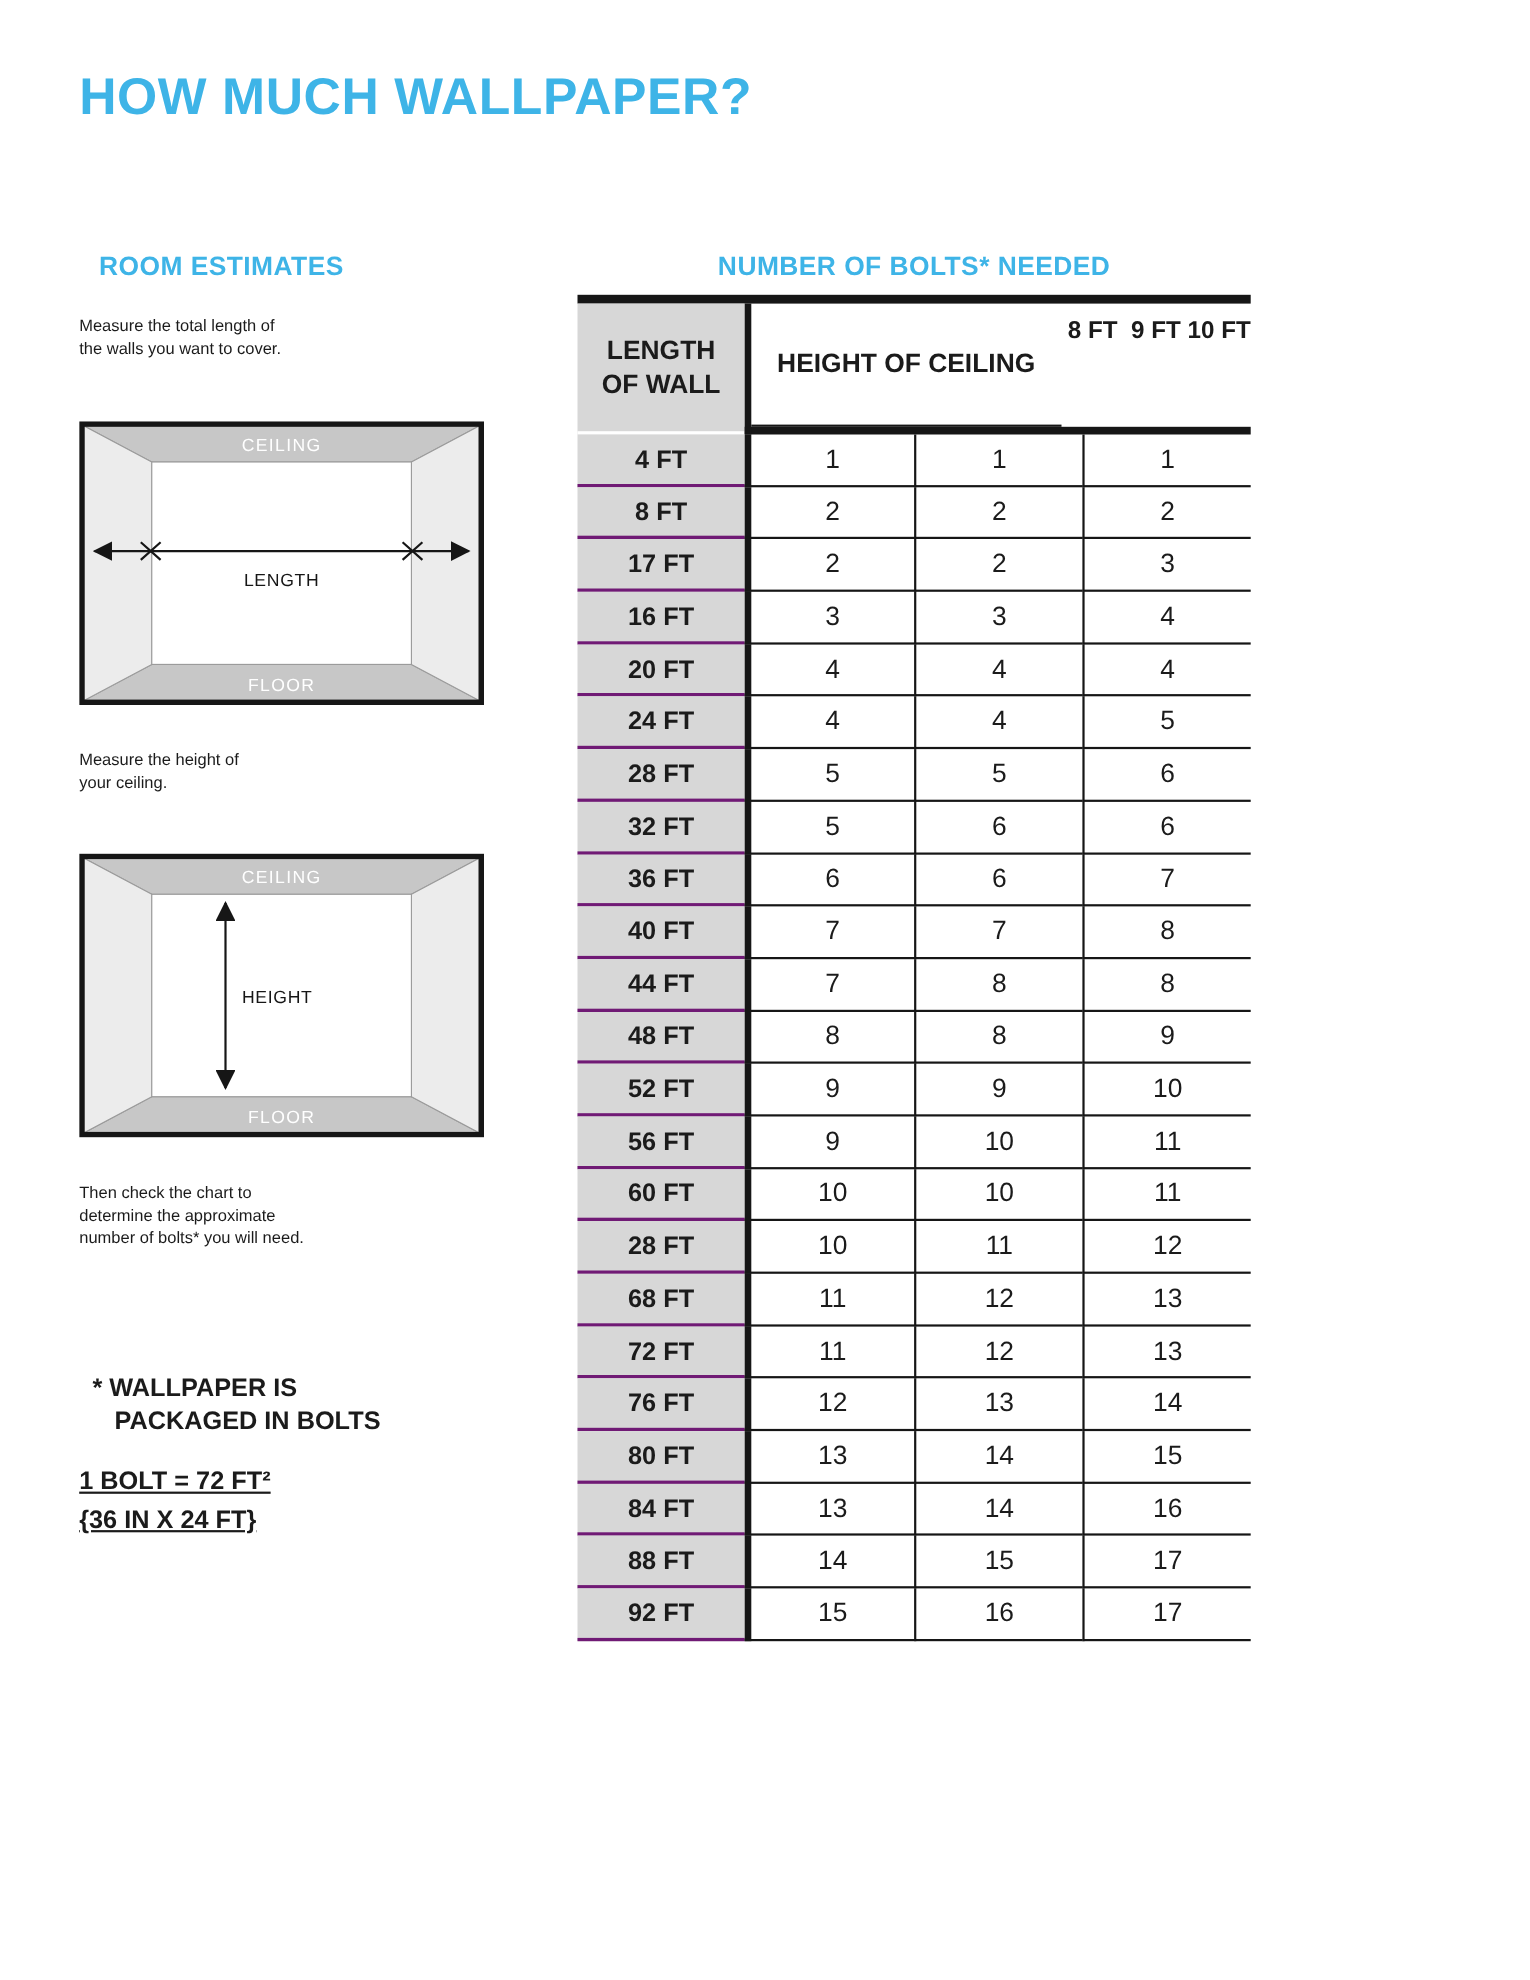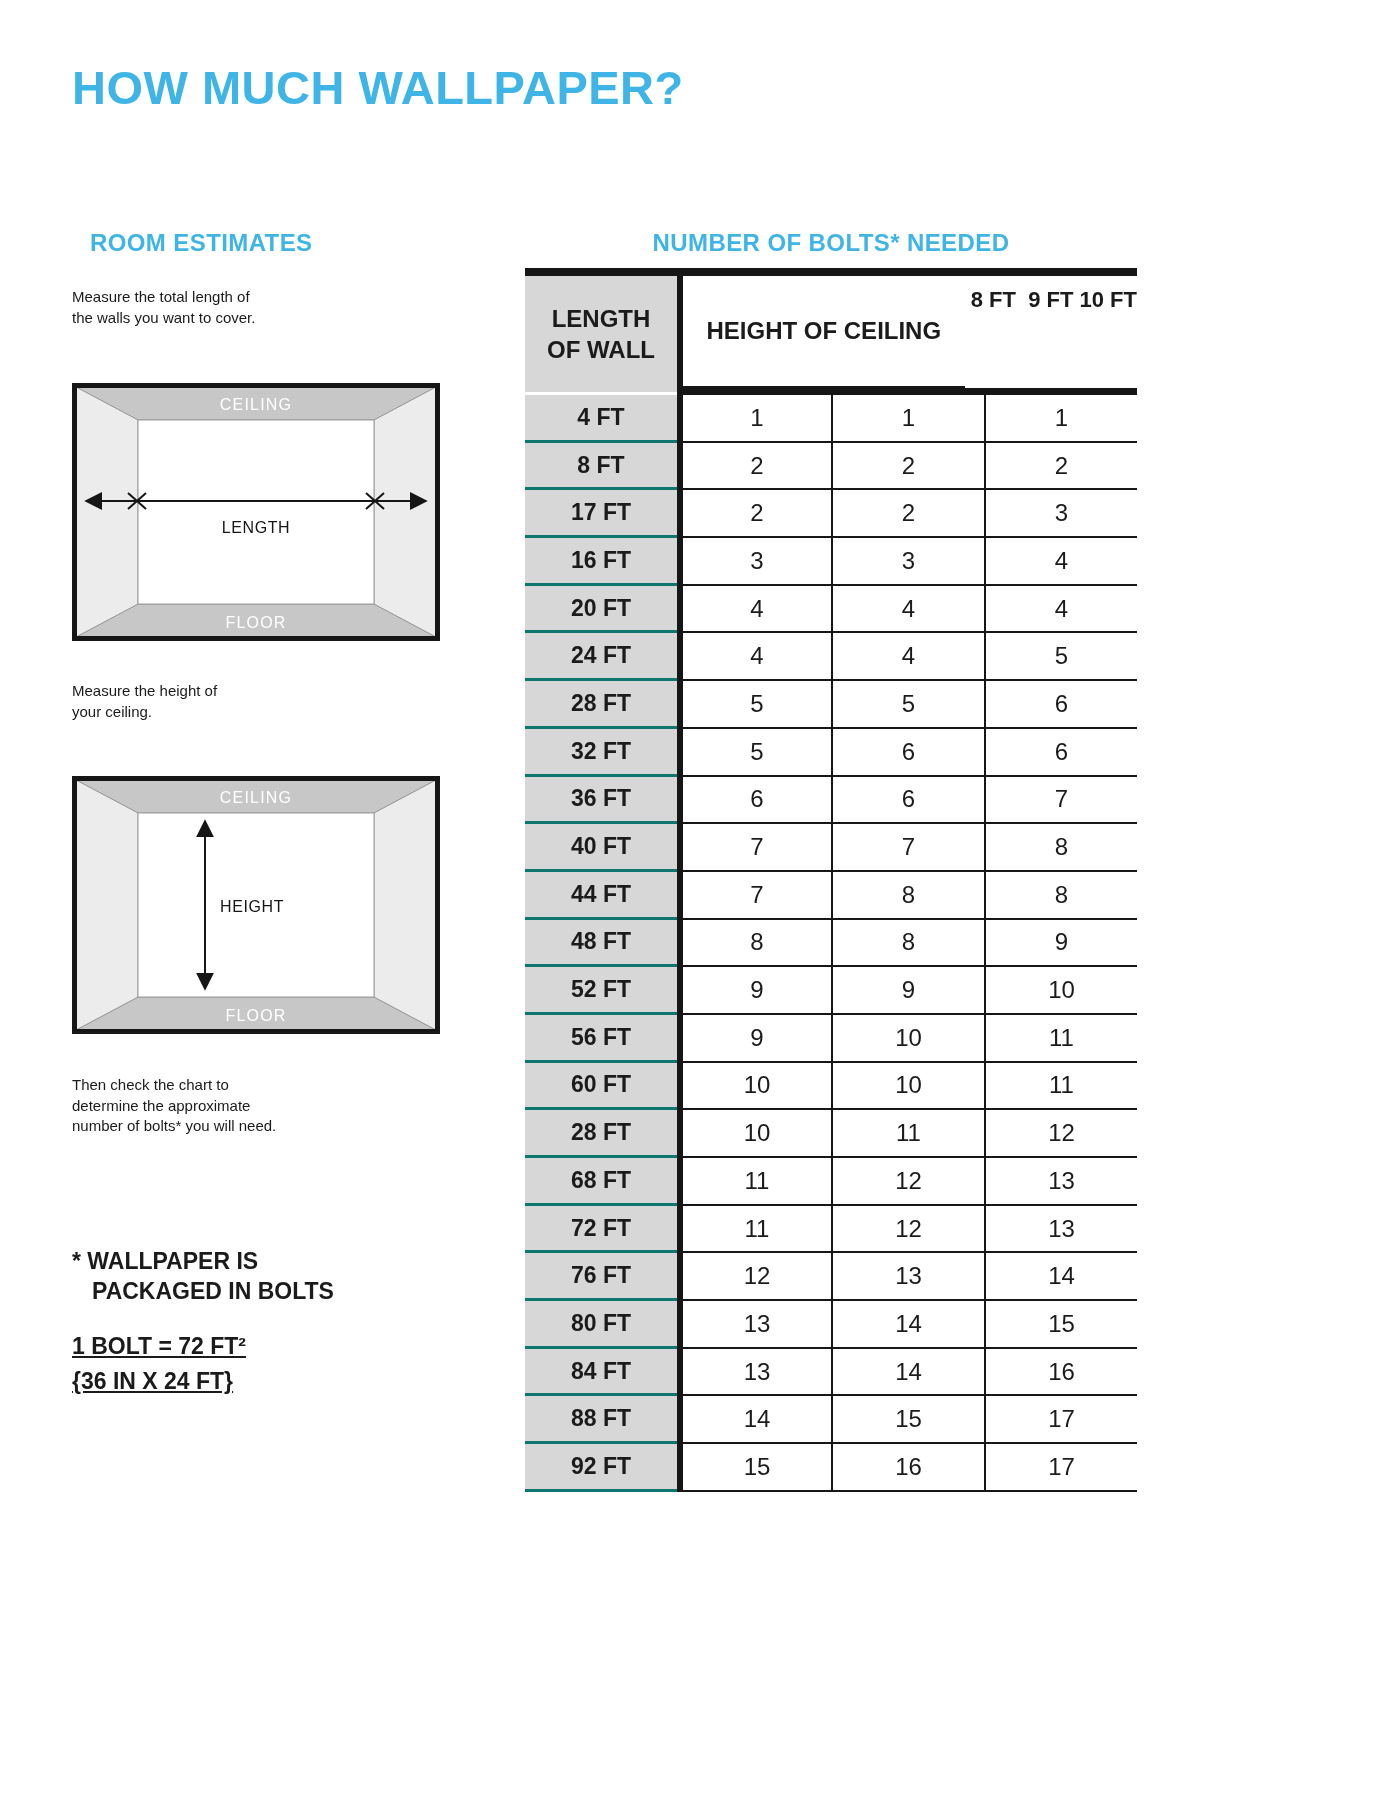--- a/index.html
+++ b/index.html
@@ -18,21 +18,21 @@
   .bolts-needed  { left:525px; top:229px; width:612px; text-align:center; }
 
   .para {
     position:absolute; left:72px; width:400px;
     font-size:15px; line-height:1.38; color:#1b1b1b; white-space:pre-line;
   }
   .step1 { top:287px; }
   .step2 { top:681px; }
   .step3 { top:1075px; }
 
-  .footnote { position:absolute; left:72px; top:1246px; font-size:23px; font-weight:bold; line-height:1.32; }
+  .footnote { position:absolute; left:84px; top:1246px; font-size:23px; font-weight:bold; line-height:1.32; }
   .footnote .line2 { margin-left:20px; }
   .bolt-info { position:absolute; left:72px; top:1329px; font-size:23px; font-weight:bold; line-height:1.52;text-decoration:underline; }
 
   .diagram { position:absolute; left:72px; width:368px; height:258px; }
   .diagram1 { top:383px; }
   .diagram2 { top:776px; }
   .diagram text { font-family:"Liberation Sans", sans-serif; }
 
   
   .bolt-table { position:absolute; left:525px; top:268px; width:612px; border-top:8px solid #161616; }
@@ -44,21 +44,21 @@
     border-bottom:3px solid #ffffff;
   }
   .ceil-head { height:119px; border-left:6px solid #161616; border-bottom:7px solid #161616; display:flex; flex-direction:row; }
   .ceil-title { flex:1; display:flex; align-items:center; justify-content:center; font-size:24px; font-weight:bold; border-bottom:2px solid #161616; }
   .sub-row { display:grid; grid-template-columns:1fr 1fr 1fr; height:48px; }
   .sub-row span { display:flex; align-items:center; justify-content:center; font-size:22px; font-weight:bold; }
 
   .row { display:grid; grid-template-columns:152px 154px 153px 153px; height:47.7px; }
   .len-cell {
     background:#d7d7d7; display:flex; align-items:center; justify-content:center;
-    font-size:23px; font-weight:bold; border-bottom:3px solid #0f766e;
+    font-size:23px; font-weight:bold; border-bottom:3px solid #701a75;
   }
   .val { display:flex; align-items:center; justify-content:center; font-size:24px; border-bottom:2px solid #161616; }
   .val.first { border-left:6px solid #161616; }
   .val + .val { border-left:2px solid #161616; }
 </style>
 </head>
 <body>
 
 <div class="page">
 

